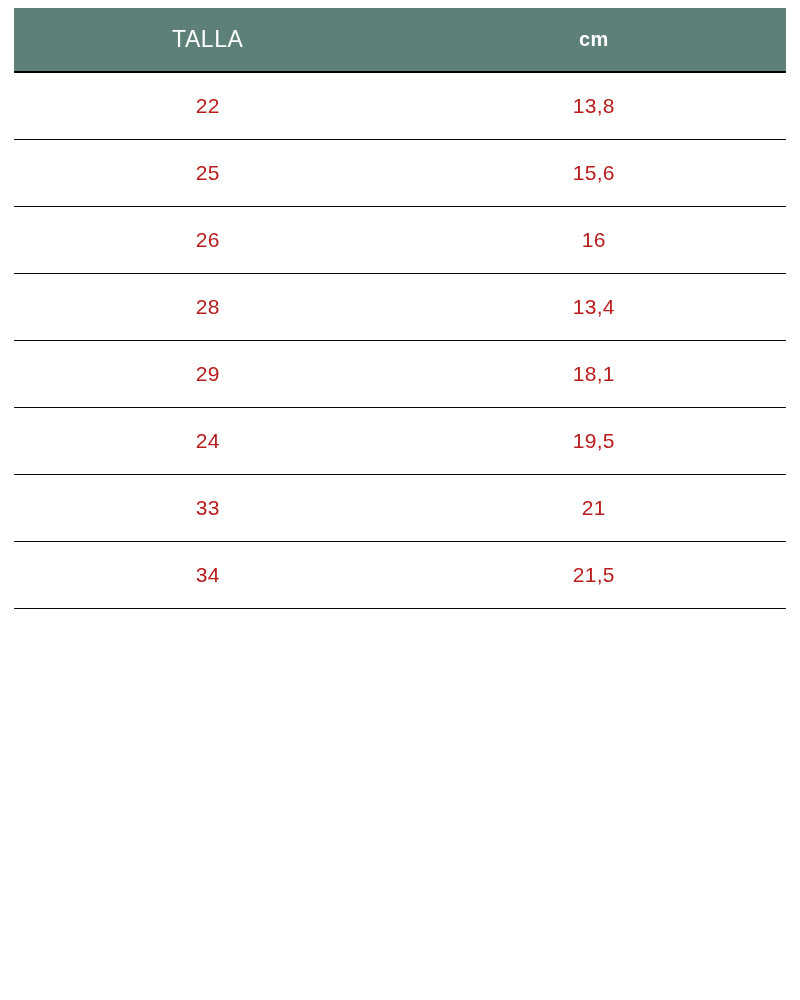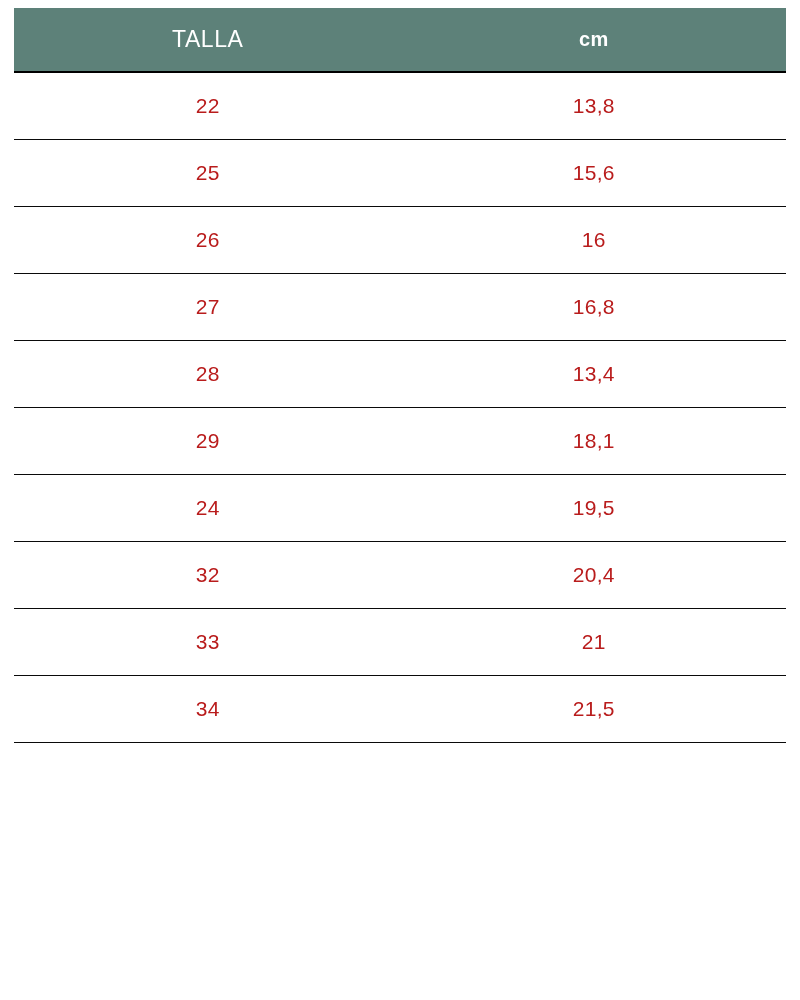--- a/index.html
+++ b/index.html
@@ -98,38 +98,30 @@
         </tr>
         <tr>
           <td class="cell-size">25</td>
           <td class="cell-cm">15,6</td>
         </tr>
         <tr>
           <td class="cell-size">26</td>
           <td class="cell-cm">16</td>
         </tr>
         <tr>
-          <td class="cell-size">27</td>
-          <td class="cell-cm">16,8</td>
-        </tr>
-        <tr>
           <td class="cell-size">28</td>
           <td class="cell-cm">13,4</td>
         </tr>
         <tr>
           <td class="cell-size">29</td>
           <td class="cell-cm">18,1</td>
         </tr>
         <tr>
           <td class="cell-size">24</td>
           <td class="cell-cm">19,5</td>
-        </tr>
-        <tr>
-          <td class="cell-size">32</td>
-          <td class="cell-cm">20,4</td>
         </tr>
         <tr>
           <td class="cell-size">33</td>
           <td class="cell-cm">21</td>
         </tr>
         <tr>
           <td class="cell-size">34</td>
           <td class="cell-cm">21,5</td>
         </tr>
       </tbody>

